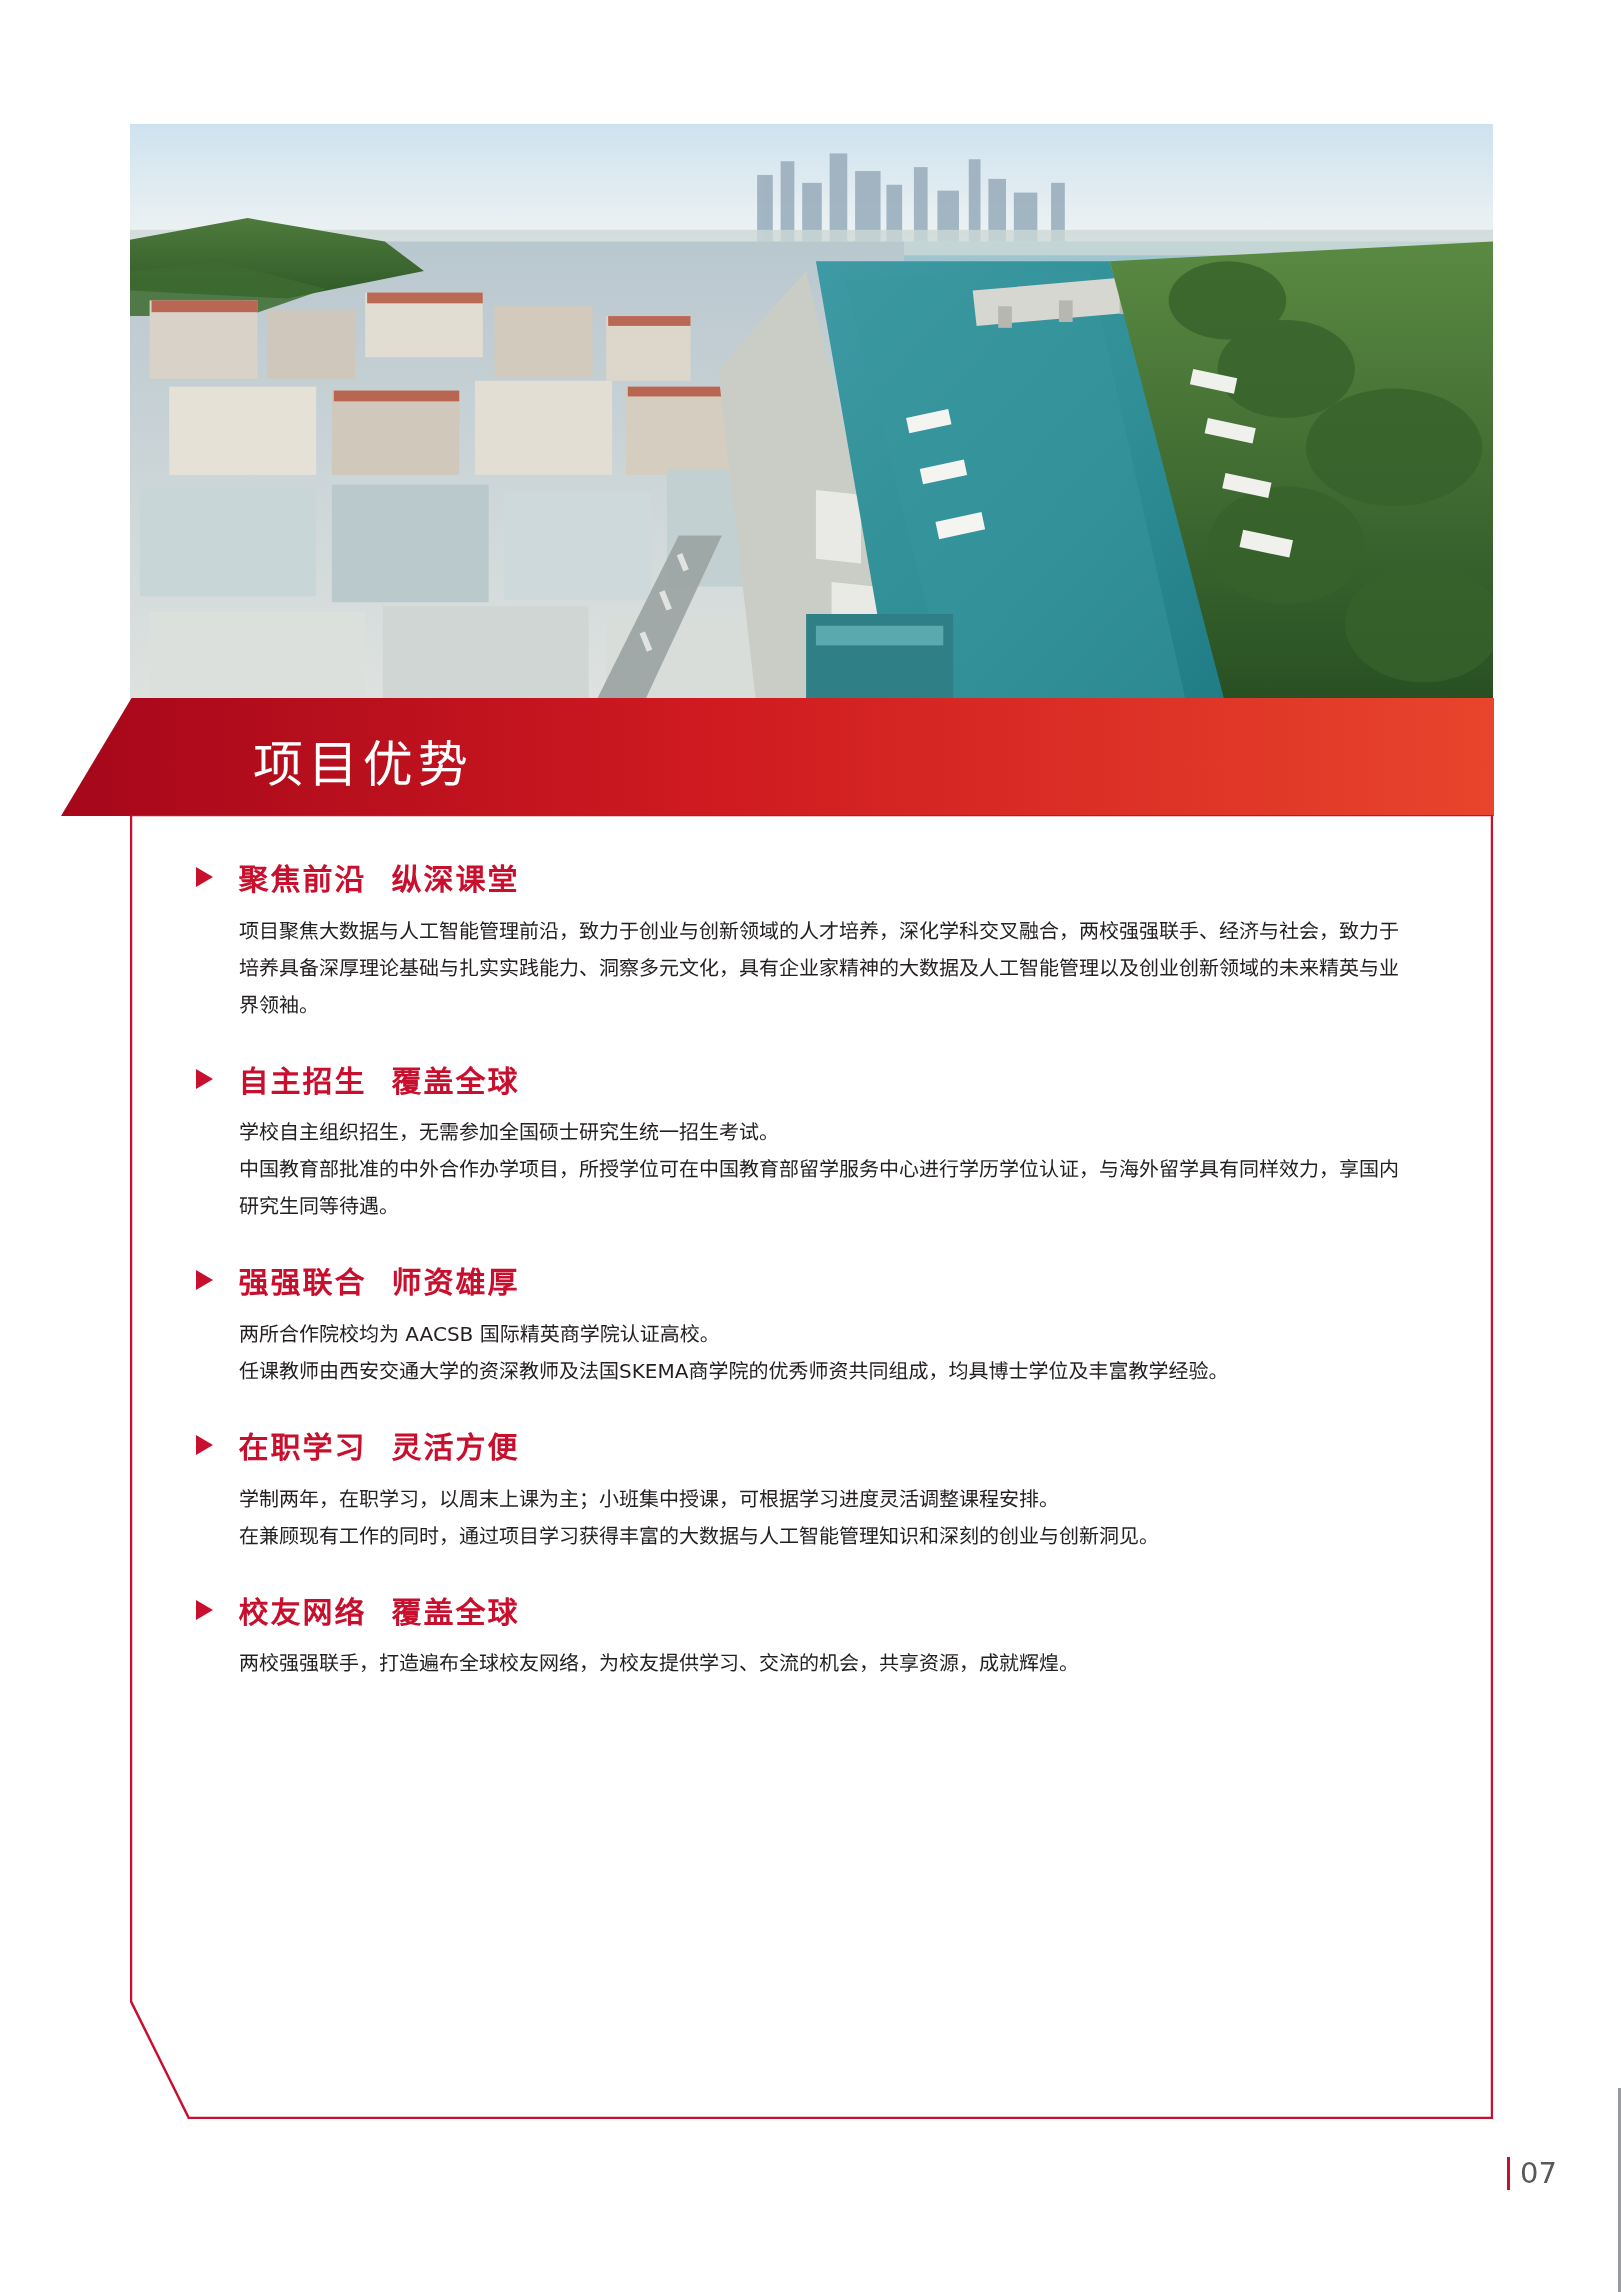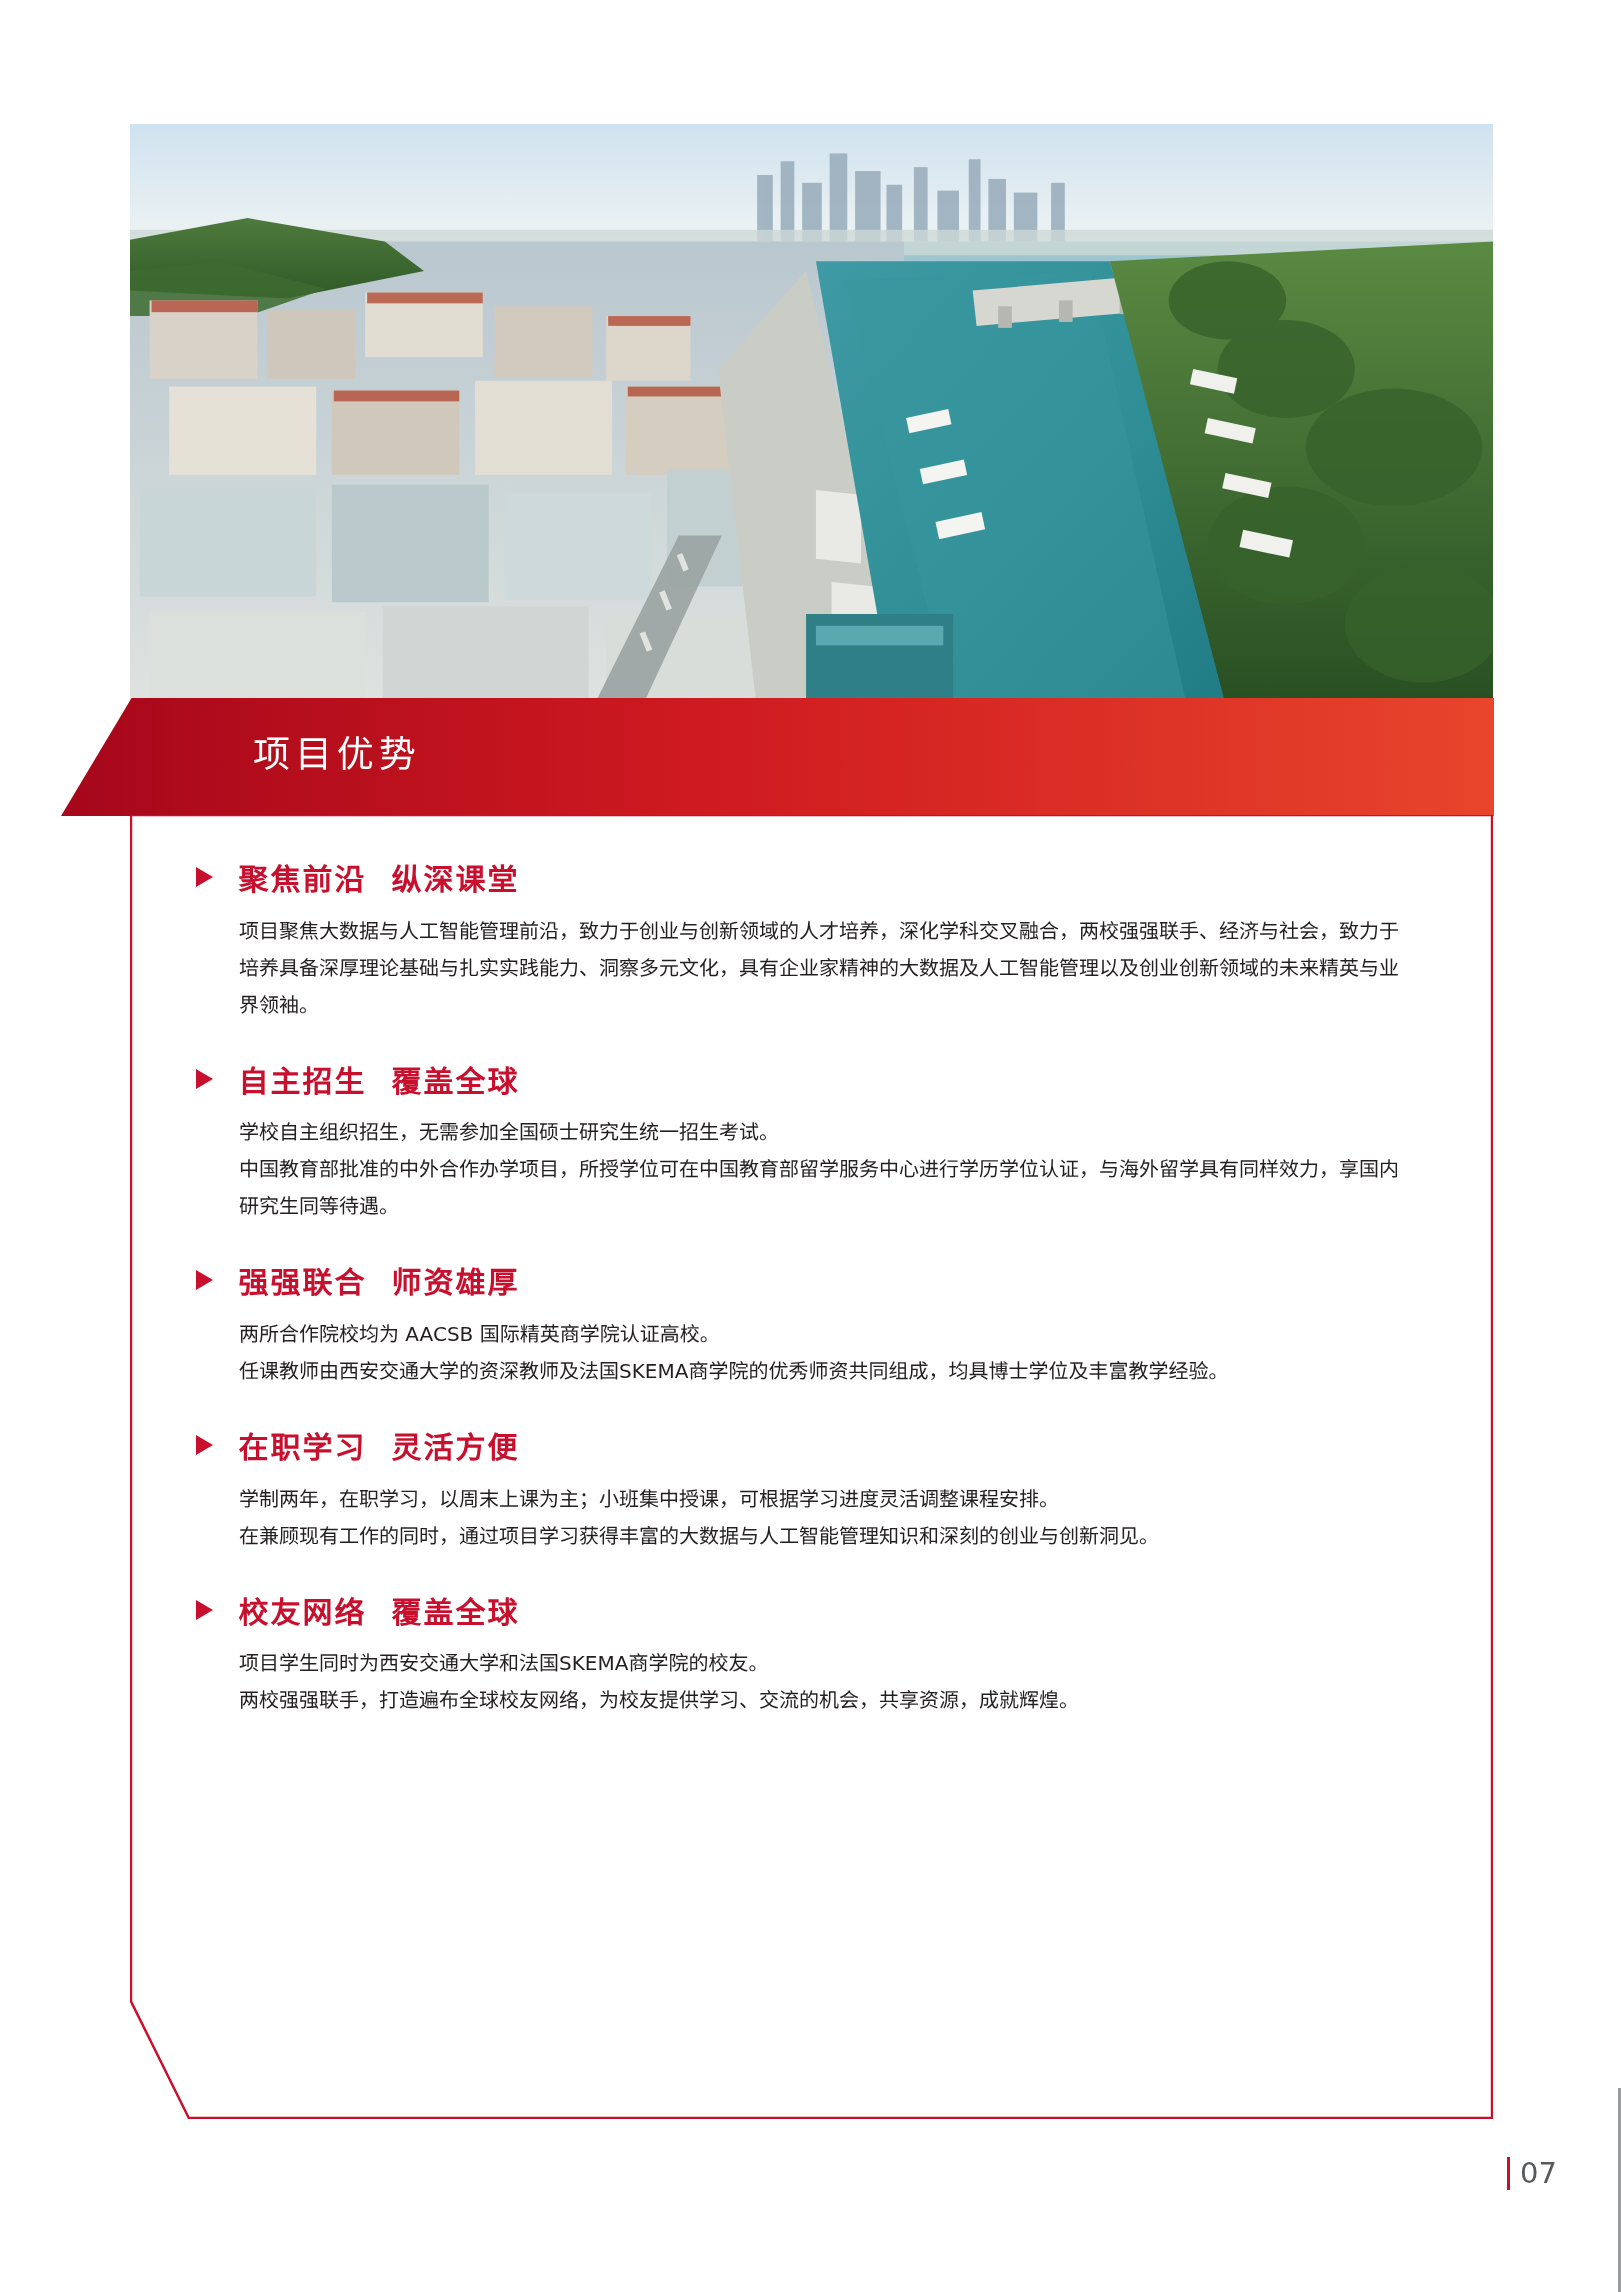--- a/index.html
+++ b/index.html
@@ -33,21 +33,21 @@
     left: 61px;
     top: 698px;
     width: 1433px;
     height: 118px;
   }
   .banner-wrap svg { display:block; width:100%; height:100%; }
   .banner-title {
     position: absolute;
     left: 192px;
     top: 25.5px;
-    font-size: 37px;
+    font-size: 50px;
     letter-spacing: 4.9px;
     color: #ffffff;
     font-family: Liberation Serif, serif;
     font-weight: 400;
   }
 
   
   .frame {
     position: absolute;
     left: 130px;
@@ -317,21 +317,20 @@
       <p>在兼顾现有工作的同时，通过项目学习获得丰富的大数据与人工智能管理知识和深刻的创业与创新洞见。</p>
     </div>
   </div>
 
   <div class="section">
     <div class="sec-head">
       <span class="tri"></span>
       <span class="sec-title">校友网络  覆盖全球</span>
     </div>
     <div class="sec-body">
-      <p>项目学生同时为西安交通大学和法国SKEMA商学院的校友。</p>
       <p>两校强强联手，打造遍布全球校友网络，为校友提供学习、交流的机会，共享资源，成就辉煌。</p>
     </div>
   </div>
 
 </div>
 
 <div class="edge-line"></div>
 <div class="page-num">
   <span class="page-bar"></span>
   <span>07</span>

